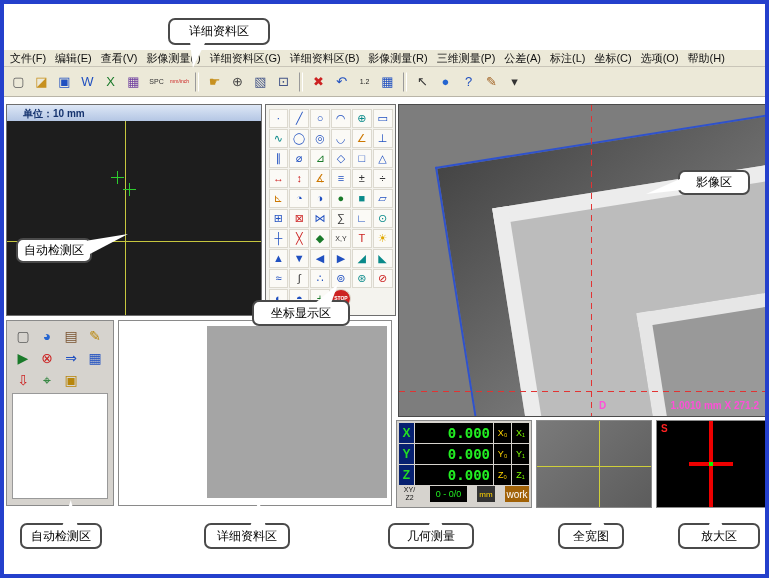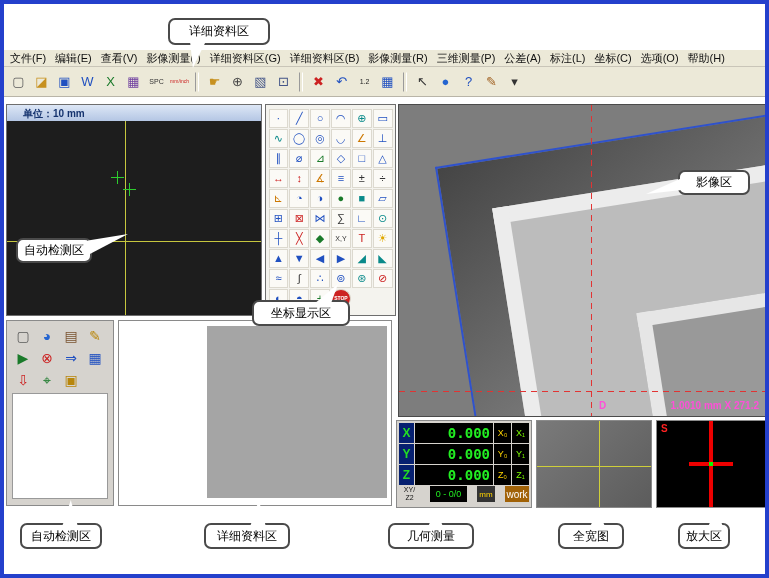--- a/index.html
+++ b/index.html
@@ -140,21 +140,21 @@
                               clip-path:polygon(0 100%,100% 100%,55% 0); }
   [data-callout="c6"] { left:200px; top:519px; width:86px; height:26px; }
   [data-callout="c6"] .tail { left:44px; bottom:calc(100% - 2px); width:16px; height:27px;
                               clip-path:polygon(0 100%,100% 100%,55% 0); }
   [data-callout="c7"] { left:384px; top:519px; width:86px; height:26px; }
   [data-callout="c7"] .tail { left:38px; bottom:calc(100% - 2px); width:15px; height:19px;
                               clip-path:polygon(0 100%,100% 100%,55% 0); }
   [data-callout="c8"] { left:554px; top:519px; width:66px; height:26px; }
   [data-callout="c8"] .tail { left:30px; bottom:calc(100% - 2px); width:15px; height:19px;
                               clip-path:polygon(0 100%,100% 100%,55% 0); }
-  [data-callout="c9"] { left:674px; top:519px; width:52px; height:26px;font-family:Liberation Serif, serif; }
+  [data-callout="c9"] { left:674px; top:519px; width:82px; height:26px;font-family:Liberation Serif, serif; }
   [data-callout="c9"] .tail { left:28px; bottom:calc(100% - 2px); width:15px; height:19px;
                               clip-path:polygon(0 100%,100% 100%,55% 0); }
 </style>
 </head>
 <body>
 
 <div class="screen">
 
   <div class="menubar">
 

